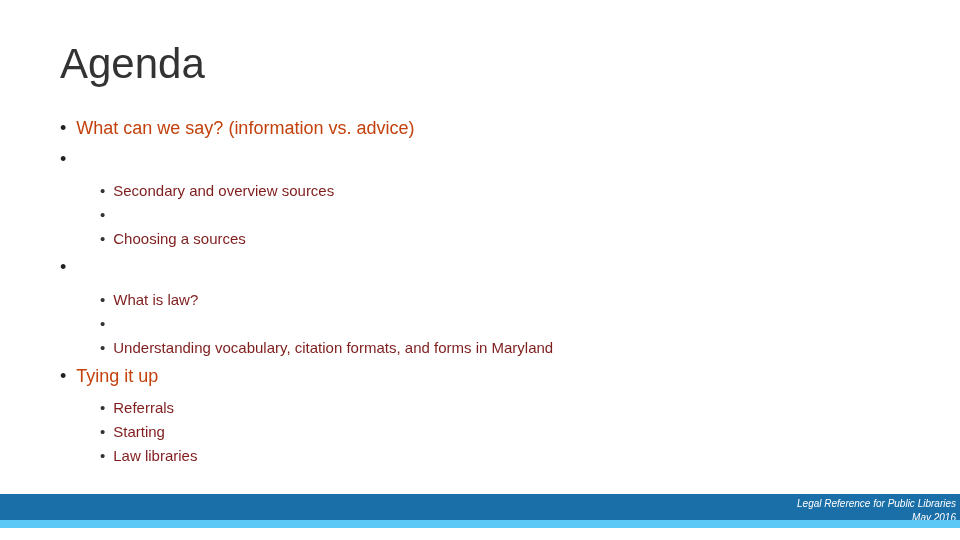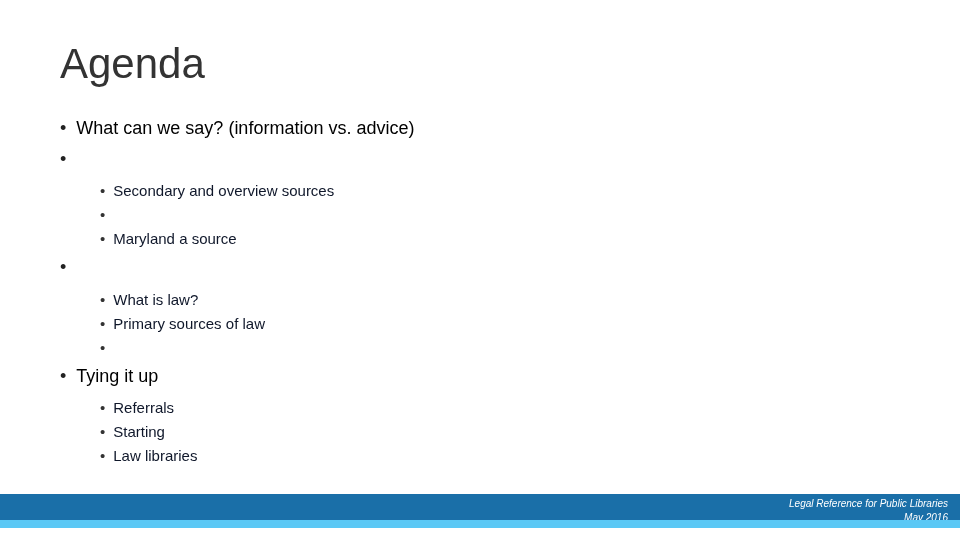--- a/index.html
+++ b/index.html
@@ -49,21 +49,21 @@
 
     .bullet-l1 .bullet-marker {
       margin-right: 10px;
       font-size: 18px;
       line-height: 1.4;
     }
 
     .bullet-l1 .bullet-text {
       font-size: 18px;
       line-height: 1.4;
-      color: #000000;
+      color: #c2410c;
     }
 
     .sub-bullets {
       margin-left: 40px;
       margin-bottom: 8px;
     }
 
     .bullet-l2 {
       font-size: 15px;
       color: #333333;
@@ -73,35 +73,35 @@
       line-height: 1.4;
     }
 
     .bullet-l2 .bullet-marker {
       margin-right: 8px;
       font-size: 15px;
     }
 
     .bullet-l2 .bullet-text {
       font-size: 15px;
-      color: #0f172a;
+      color: #7f1d1d;
       line-height: 1.4;
     }
 
     .section-gap {
       margin-bottom: 6px;
     }
 
     .footer-bar {
       height: 36px;
       background: #1a6fa8;
       display: flex;
       align-items: center;
       justify-content: flex-end;
-      padding: 0 12px;
+      padding: 0 4px;
       position: relative;
     }
 
     .footer-accent {
       position: absolute;
       bottom: 0;
       left: 0;
       width: 100%;
       height: 8px;
       background: #5bc8f5;
@@ -134,38 +134,38 @@
     <div class="sub-bullets section-gap">
       <div class="bullet-l2">
         <span class="bullet-marker">•</span>
         <span class="bullet-text">Secondary and overview sources</span>
       </div>
       <div class="bullet-l2">
         <span class="bullet-marker">•</span>
       </div>
       <div class="bullet-l2">
         <span class="bullet-marker">•</span>
-        <span class="bullet-text">Maryland a source</span>
+        <span class="bullet-text">Choosing a sources</span>
       </div>
     </div>
 
     <div class="bullet-l1">
       <span class="bullet-marker">•</span>
     </div>
     <div class="sub-bullets section-gap">
       <div class="bullet-l2">
         <span class="bullet-marker">•</span>
         <span class="bullet-text">What is law?</span>
       </div>
       <div class="bullet-l2">
         <span class="bullet-marker">•</span>
-        <span class="bullet-text">Primary sources of law</span>
       </div>
       <div class="bullet-l2">
         <span class="bullet-marker">•</span>
+        <span class="bullet-text">Understanding vocabulary, citation formats, and forms in Maryland</span>
       </div>
     </div>
 
     <div class="bullet-l1">
       <span class="bullet-marker">•</span>
       <span class="bullet-text">Tying it up</span>
     </div>
     <div class="sub-bullets">
       <div class="bullet-l2">
         <span class="bullet-marker">•</span>

